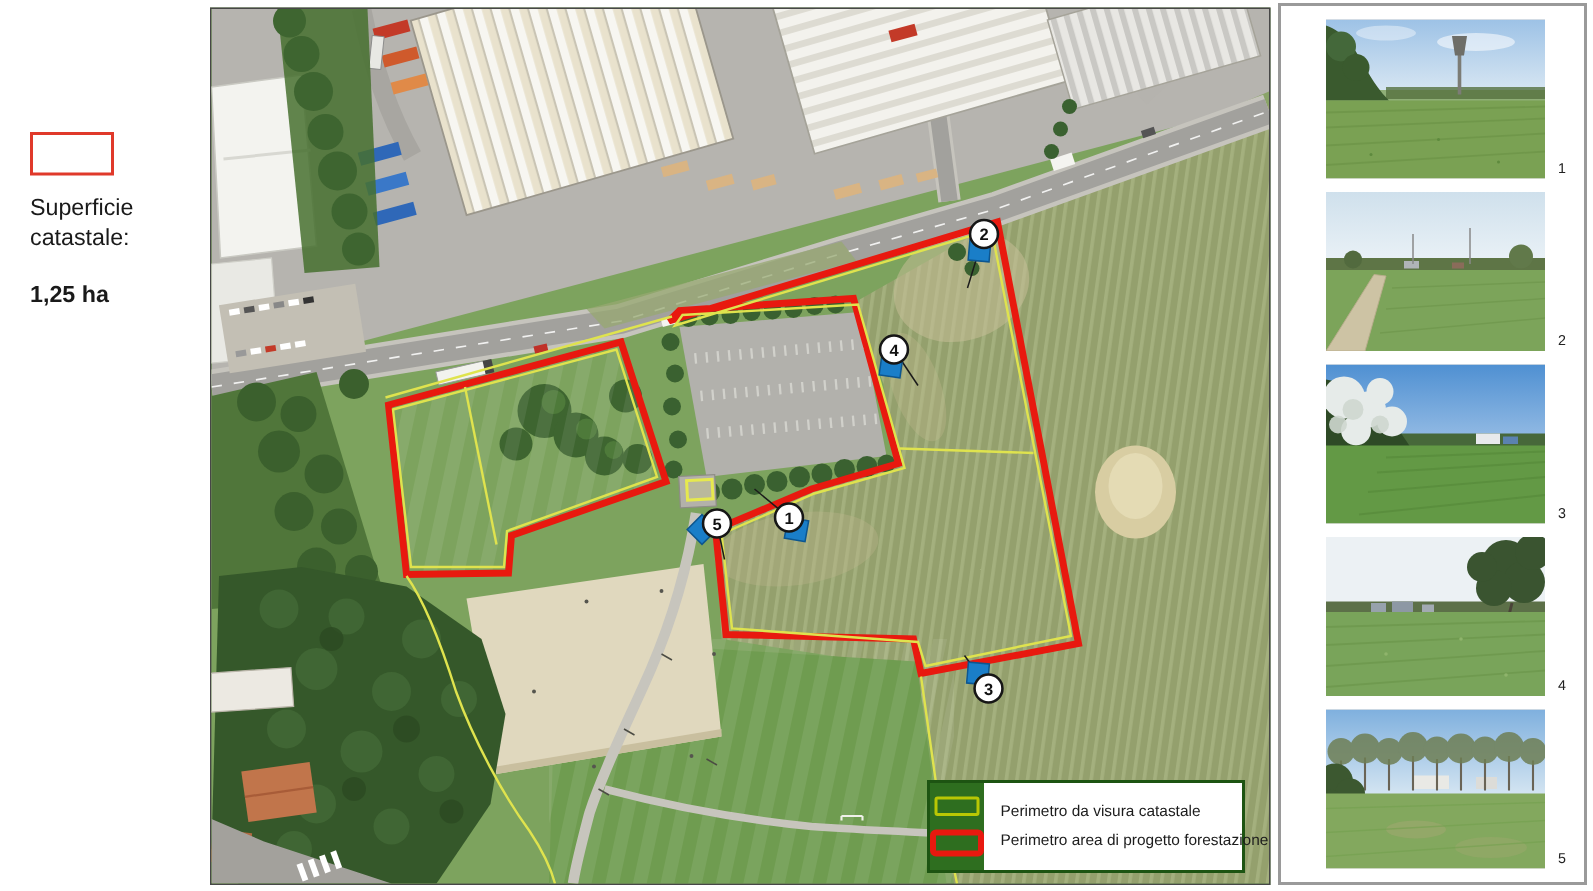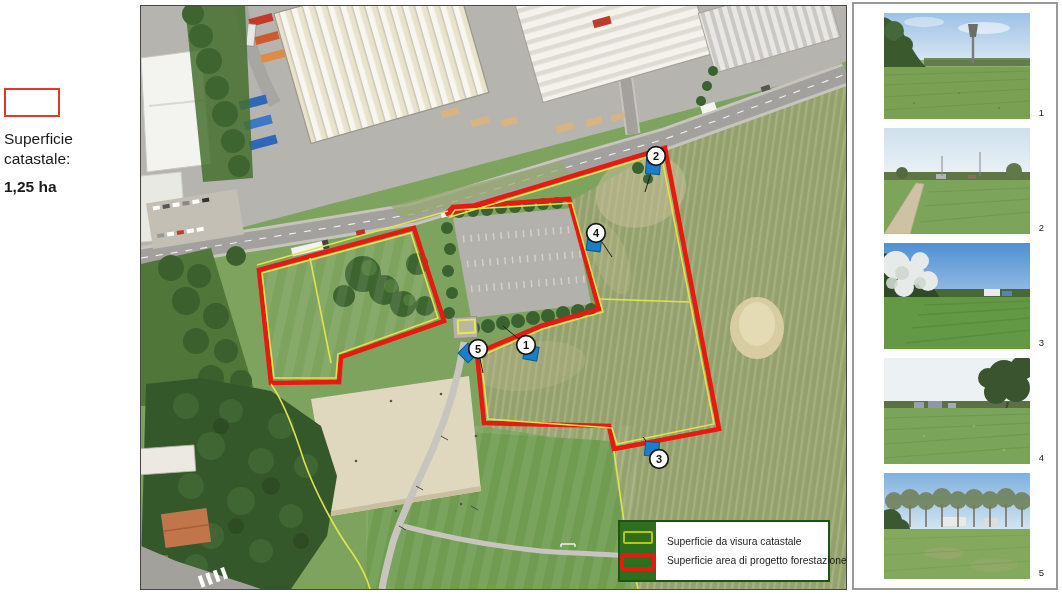--- a/index.html
+++ b/index.html
@@ -1,23 +1,23 @@
 <!DOCTYPE html>
 <html><head>
 <meta charset="utf-8">
 <style>
   html,body{margin:0;padding:0;background:#ffffff;width:1062px;height:594px;overflow:hidden;
     font-family:"Liberation Sans",sans-serif;color:#1a1a1a;}
   .stage{position:relative;width:1062px;height:594px;background:#fff;}
 
   
-  .annotation{position:absolute;left:4px;top:88px;width:115px;}
+  .annotation{position:absolute;left:20px;top:88px;width:115px;}
   .ann-swatch{width:52px;height:25px;border:2.5px solid #e0392a;background:#fff;margin-bottom:12px;}
   .ann-line{font-size:15.5px;line-height:1.32;}
-  .ann-value{font-size:15.5px;font-weight:700;margin-top:8px;}
+  .ann-value{font-size:15.5px;font-weight:700;margin-top:18px;}
 
   
   .map{position:absolute;left:140px;top:5px;width:705px;height:583px;border:1px solid #474747;background:#7da35e;}
   .map svg.base{position:absolute;left:0;top:0;width:100%;height:100%;display:block;}
 
   
   .legend{position:absolute;left:477px;top:514px;width:212px;height:62px;border:2px solid #1d5412;
     background:#fff;display:flex;box-sizing:border-box;}
   .legend-swatches{width:56px;background:#2e6e1f;display:flex;flex-direction:column;align-items:center;
     justify-content:center;gap:9px;}
@@ -349,22 +349,22 @@
           </g>
         </g>
     </svg>
 
     <div class="legend">
       <div class="legend-swatches">
         <div class="sw-cat"></div>
         <div class="sw-for"></div>
       </div>
       <div class="legend-labels">
-        <div class="legend-row">Superficie da visura catastale</div>
-        <div class="legend-row">Superficie area di progetto forestazione</div>
+        <div class="legend-row">Perimetro da visura catastale</div>
+        <div class="legend-row">Perimetro area di progetto forestazione</div>
       </div>
     </div>
   </div>
 
   <div class="panel">
 
     <div class="photo-card">
       <svg viewBox="0 0 146 106">
         <defs>
             <linearGradient id="sky1" x1="0" y1="0" x2="0" y2="1">

